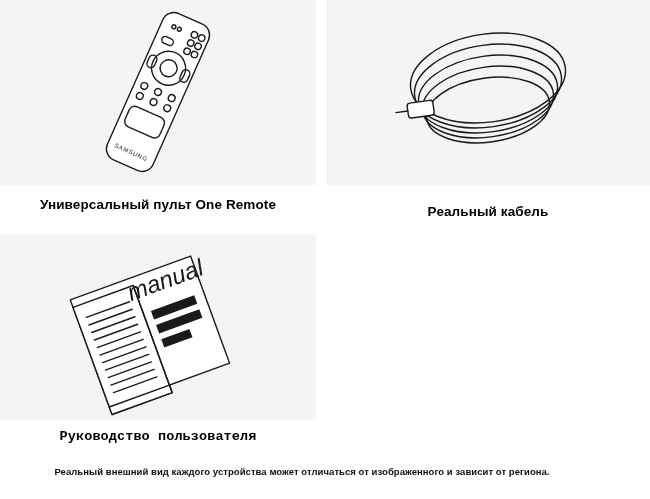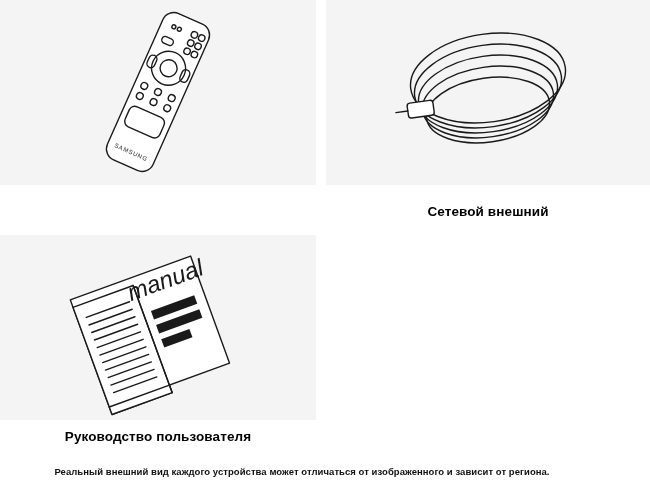--- a/index.html
+++ b/index.html
@@ -55,21 +55,21 @@
     left: 326px; top: 0; width: 324px; height: 185px;
   }
   #cell-cable .caption {
     left: 326px; top: 203px; width: 324px;
   }
   
   #cell-manual .imgbox {
     left: 0; top: 235px; width: 316px; height: 185px;
   }
   #cell-manual .caption {
-    left: 0; top: 428px; width: 316px;
+    left: 0; top: 428px; width: 316px; font-family: Liberation Mono, monospace;
   }
   .footnote {
     position: absolute;
     left: 0;
     top: 466px;
     width: 604px;
     text-align: center;
     font-size: 9.5px;
     font-weight: bold;
     color: #111111;
@@ -118,20 +118,21 @@
               <circle cx="173" cy="103" r="3.4"></circle>
 
               <rect x="139" y="114" width="38" height="22" rx="6" ry="6"></rect>
 
               <text x="158" y="160" font-family="Liberation Sans, sans-serif" font-size="6" fill="#1a1a1a" stroke="none" text-anchor="middle" letter-spacing="0.8">SAMSUNG</text>
             </g>
           </g>
         </svg>
       </div>
       <div class="caption">
+        <div>Универсальный пульт One Remote</div>
       </div>
     </div>
 
     <div class="cell" id="cell-cable">
       <div class="imgbox">
         <svg width="324" height="185" viewBox="0 0 324 185">
           <g fill="none" stroke="#1a1a1a" stroke-width="1.4" stroke-linejoin="round" stroke-linecap="round">
 
             <ellipse cx="162" cy="78" rx="78" ry="44" transform="rotate(-8 162 78)"></ellipse>
             <ellipse cx="162" cy="86" rx="74" ry="41" transform="rotate(-8 162 86)"></ellipse>
@@ -140,21 +141,21 @@
             <ellipse cx="162" cy="110" rx="62" ry="32" transform="rotate(-8 162 110)"></ellipse>
 
             <g transform="rotate(-8 162 78)">
               <rect x="78" y="92" width="26" height="15" rx="3" ry="3" fill="#ffffff"></rect>
               <line x1="78" y1="99.5" x2="66" y2="99.5"></line>
             </g>
           </g>
         </svg>
       </div>
       <div class="caption">
-        <div>Сетевой внешний</div>
+        <div>Реальный кабель</div>
       </div>
     </div>
 
     <div class="cell" id="cell-manual">
       <div class="imgbox">
         <svg width="316" height="185" viewBox="0 0 316 185">
           <g fill="none" stroke="#1a1a1a" stroke-width="1.4" stroke-linejoin="round" stroke-linecap="round">
             <g transform="rotate(-20 160 95)">
 
               <path d="M86 36 L214 36 L214 150 L86 150 Z" fill="#ffffff"></path>

